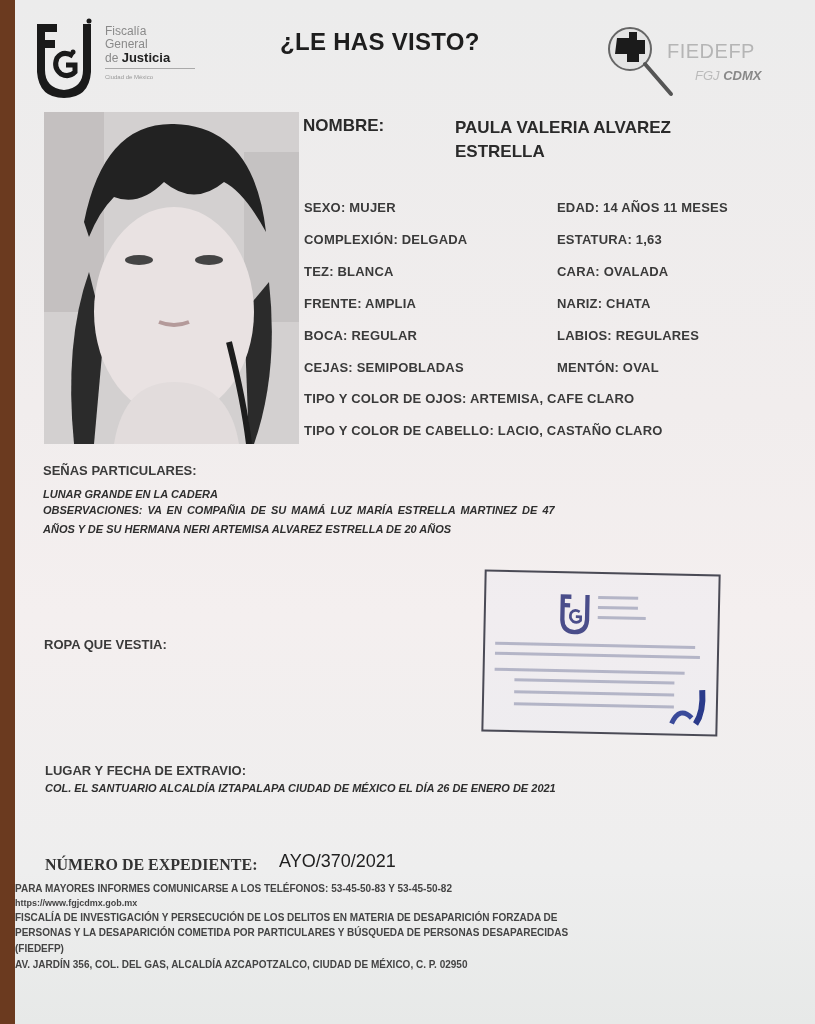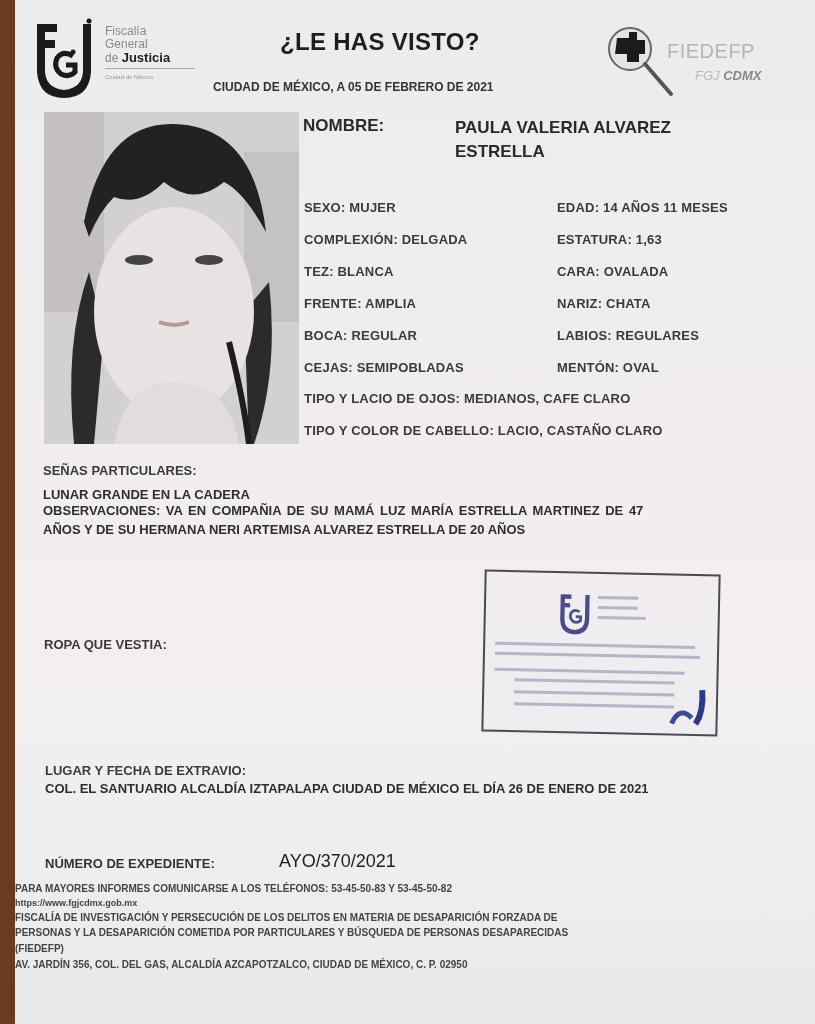--- a/index.html
+++ b/index.html
@@ -21,28 +21,28 @@
     .title { left: 265px; top: 28px; font-size: 24px; font-weight: bold; color: #1e1e1e; letter-spacing: 0.3px; }
     .date { left: 198px; top: 80px; font-size: 12px; font-weight: bold; color: #333; }
     .fiedefp-logo { left: 590px; top: 24px; width: 70px; height: 75px; }
     .fiedefp-text { left: 652px; top: 40px; font-size: 20px; color: #b5b5b5; letter-spacing: 0.5px; }
     .fiscdmx { left: 680px; top: 68px; font-size: 13px; color: #888; font-weight: bold; font-style: italic; }
     .photo { left: 29px; top: 112px; width: 255px; height: 332px; overflow: hidden; background: #d9d6d6; }
     .name-label { left: 288px; top: 116px; font-size: 17px; font-weight: bold; color: #2a2a2a; }
     .name-value { left: 440px; top: 116px; font-size: 17px; font-weight: bold; color: #2a2a2a; text-align: left; line-height: 24px; width: 270px; }
     .field { font-size: 13px; font-weight: bold; color: #3a3a3a; letter-spacing: 0.2px; }
     .section-label { font-size: 13px; font-weight: bold; color: #3a3a3a; }
-    .body-text { font-size: 13px; font-weight: bold; color: #2e2e2e; line-height: 17px; }
+    .body-text { font-size: 11px; font-weight: bold; color: #2e2e2e; line-height: 17px; font-style: italic; }
     .stamp {
       left: 468px; top: 572px; width: 232px; height: 158px;
       border: 2px solid #4a4a55; transform: rotate(1.2deg);
       background: rgba(230,232,245,0.25);
     }
     .stamp .line { position: absolute; left: 10px; height: 3px; background: #9a9cb5; opacity: 0.7; }
-    .exp-label { left: 30px; top: 856px; font-size: 13px; font-weight: bold; color: #333; }
+    .exp-label { left: 30px; top: 856px; font-size: 16px; font-weight: bold; color: #333; font-family: Liberation Serif, serif; }
     .exp-value { left: 264px; top: 851px; font-size: 18px; font-weight: normal; color: #1f1f1f; }
     .footer { font-size: 10px; font-weight: bold; color: #444; text-align: left; width: 806px; left: 0; }
   </style>
 </head>
 <body>
 
 <div class="paper">
 
   <svg class="abs logo-fgj" viewBox="0 0 62 82">
     <path d="M4 6 H24 V14 H12 V22 H22 V30 H12 V52 Q12 70 31 72 Q50 70 50 52 V6 H58 V54 Q56 80 31 80 Q6 80 4 54 Z" fill="#1a1a1a"></path>
@@ -51,21 +51,20 @@
     <circle cx="40" cy="34" r="2.5" fill="#1a1a1a"></circle>
   </svg>
   <div class="abs fgj-text">
     <div>Fiscalía</div>
     <div>General</div>
     <div><span>de</span> <span class="strong">Justicia</span></div>
     <div class="small">Ciudad de México</div>
   </div>
 
   <div class="abs title">¿LE HAS VISTO?</div>
-  <div class="abs date">CIUDAD DE MÉXICO, A 05 DE FEBRERO DE 2021</div>
 
   <svg class="abs fiedefp-logo" viewBox="0 0 70 75">
     <circle cx="25" cy="25" r="21" fill="#e4e4e4" stroke="#666" stroke-width="2"></circle>
     <path d="M12 14 H24 V8 H32 V16 H40 V30 H34 V38 H22 V30 H10 Z" fill="#1b1b1b"></path>
     <line x1="40" y1="40" x2="66" y2="70" stroke="#555" stroke-width="4" stroke-linecap="round"></line>
   </svg>
   <div class="abs fiedefp-text">FIEDEFP</div>
   <div class="abs fiscdmx"><span style="color:#bbb;font-weight:normal">FGJ</span> <span>CDMX</span></div>
 
   <div class="abs photo">
@@ -98,21 +97,21 @@
   <div class="abs field" style="left:289px;top:328px">BOCA: REGULAR</div>
   <div class="abs field" style="left:289px;top:360px">CEJAS: SEMIPOBLADAS</div>
 
   <div class="abs field" style="left:542px;top:200px">EDAD: 14 AÑOS 11 MESES</div>
   <div class="abs field" style="left:542px;top:232px">ESTATURA: 1,63</div>
   <div class="abs field" style="left:542px;top:264px">CARA: OVALADA</div>
   <div class="abs field" style="left:542px;top:296px">NARIZ: CHATA</div>
   <div class="abs field" style="left:542px;top:328px">LABIOS: REGULARES</div>
   <div class="abs field" style="left:542px;top:360px">MENTÓN: OVAL</div>
 
-  <div class="abs field" style="left:289px;top:391px">TIPO Y LACIO DE OJOS: MEDIANOS, CAFE CLARO</div>
+  <div class="abs field" style="left:289px;top:391px">TIPO Y COLOR DE OJOS: ARTEMISA, CAFE CLARO</div>
   <div class="abs field" style="left:289px;top:423px">TIPO Y COLOR DE CABELLO: LACIO, CASTAÑO CLARO</div>
 
   <div class="abs section-label" style="left:28px;top:463px">SEÑAS PARTICULARES:</div>
   <div class="abs body-text" style="left:28px;top:486px">LUNAR GRANDE EN LA CADERA</div>
   <div class="abs body-text" style="left:28px;top:502px;width:740px;word-spacing:2px">OBSERVACIONES:  VA EN COMPAÑIA DE SU MAMÁ LUZ MARÍA ESTRELLA MARTINEZ DE 47</div>
   <div class="abs body-text" style="left:28px;top:521px">AÑOS Y DE SU HERMANA NERI ARTEMISA ALVAREZ ESTRELLA DE 20 AÑOS</div>
 
   <div class="abs stamp">
     <svg class="abs" style="left:72px;top:18px" width="34" height="44" viewBox="0 0 62 82">
       <path d="M4 6 H24 V14 H12 V22 H22 V30 H12 V52 Q12 70 31 72 Q50 70 50 52 V6 H58 V54 Q56 80 31 80 Q6 80 4 54 Z" fill="#4a4d8a"></path>

